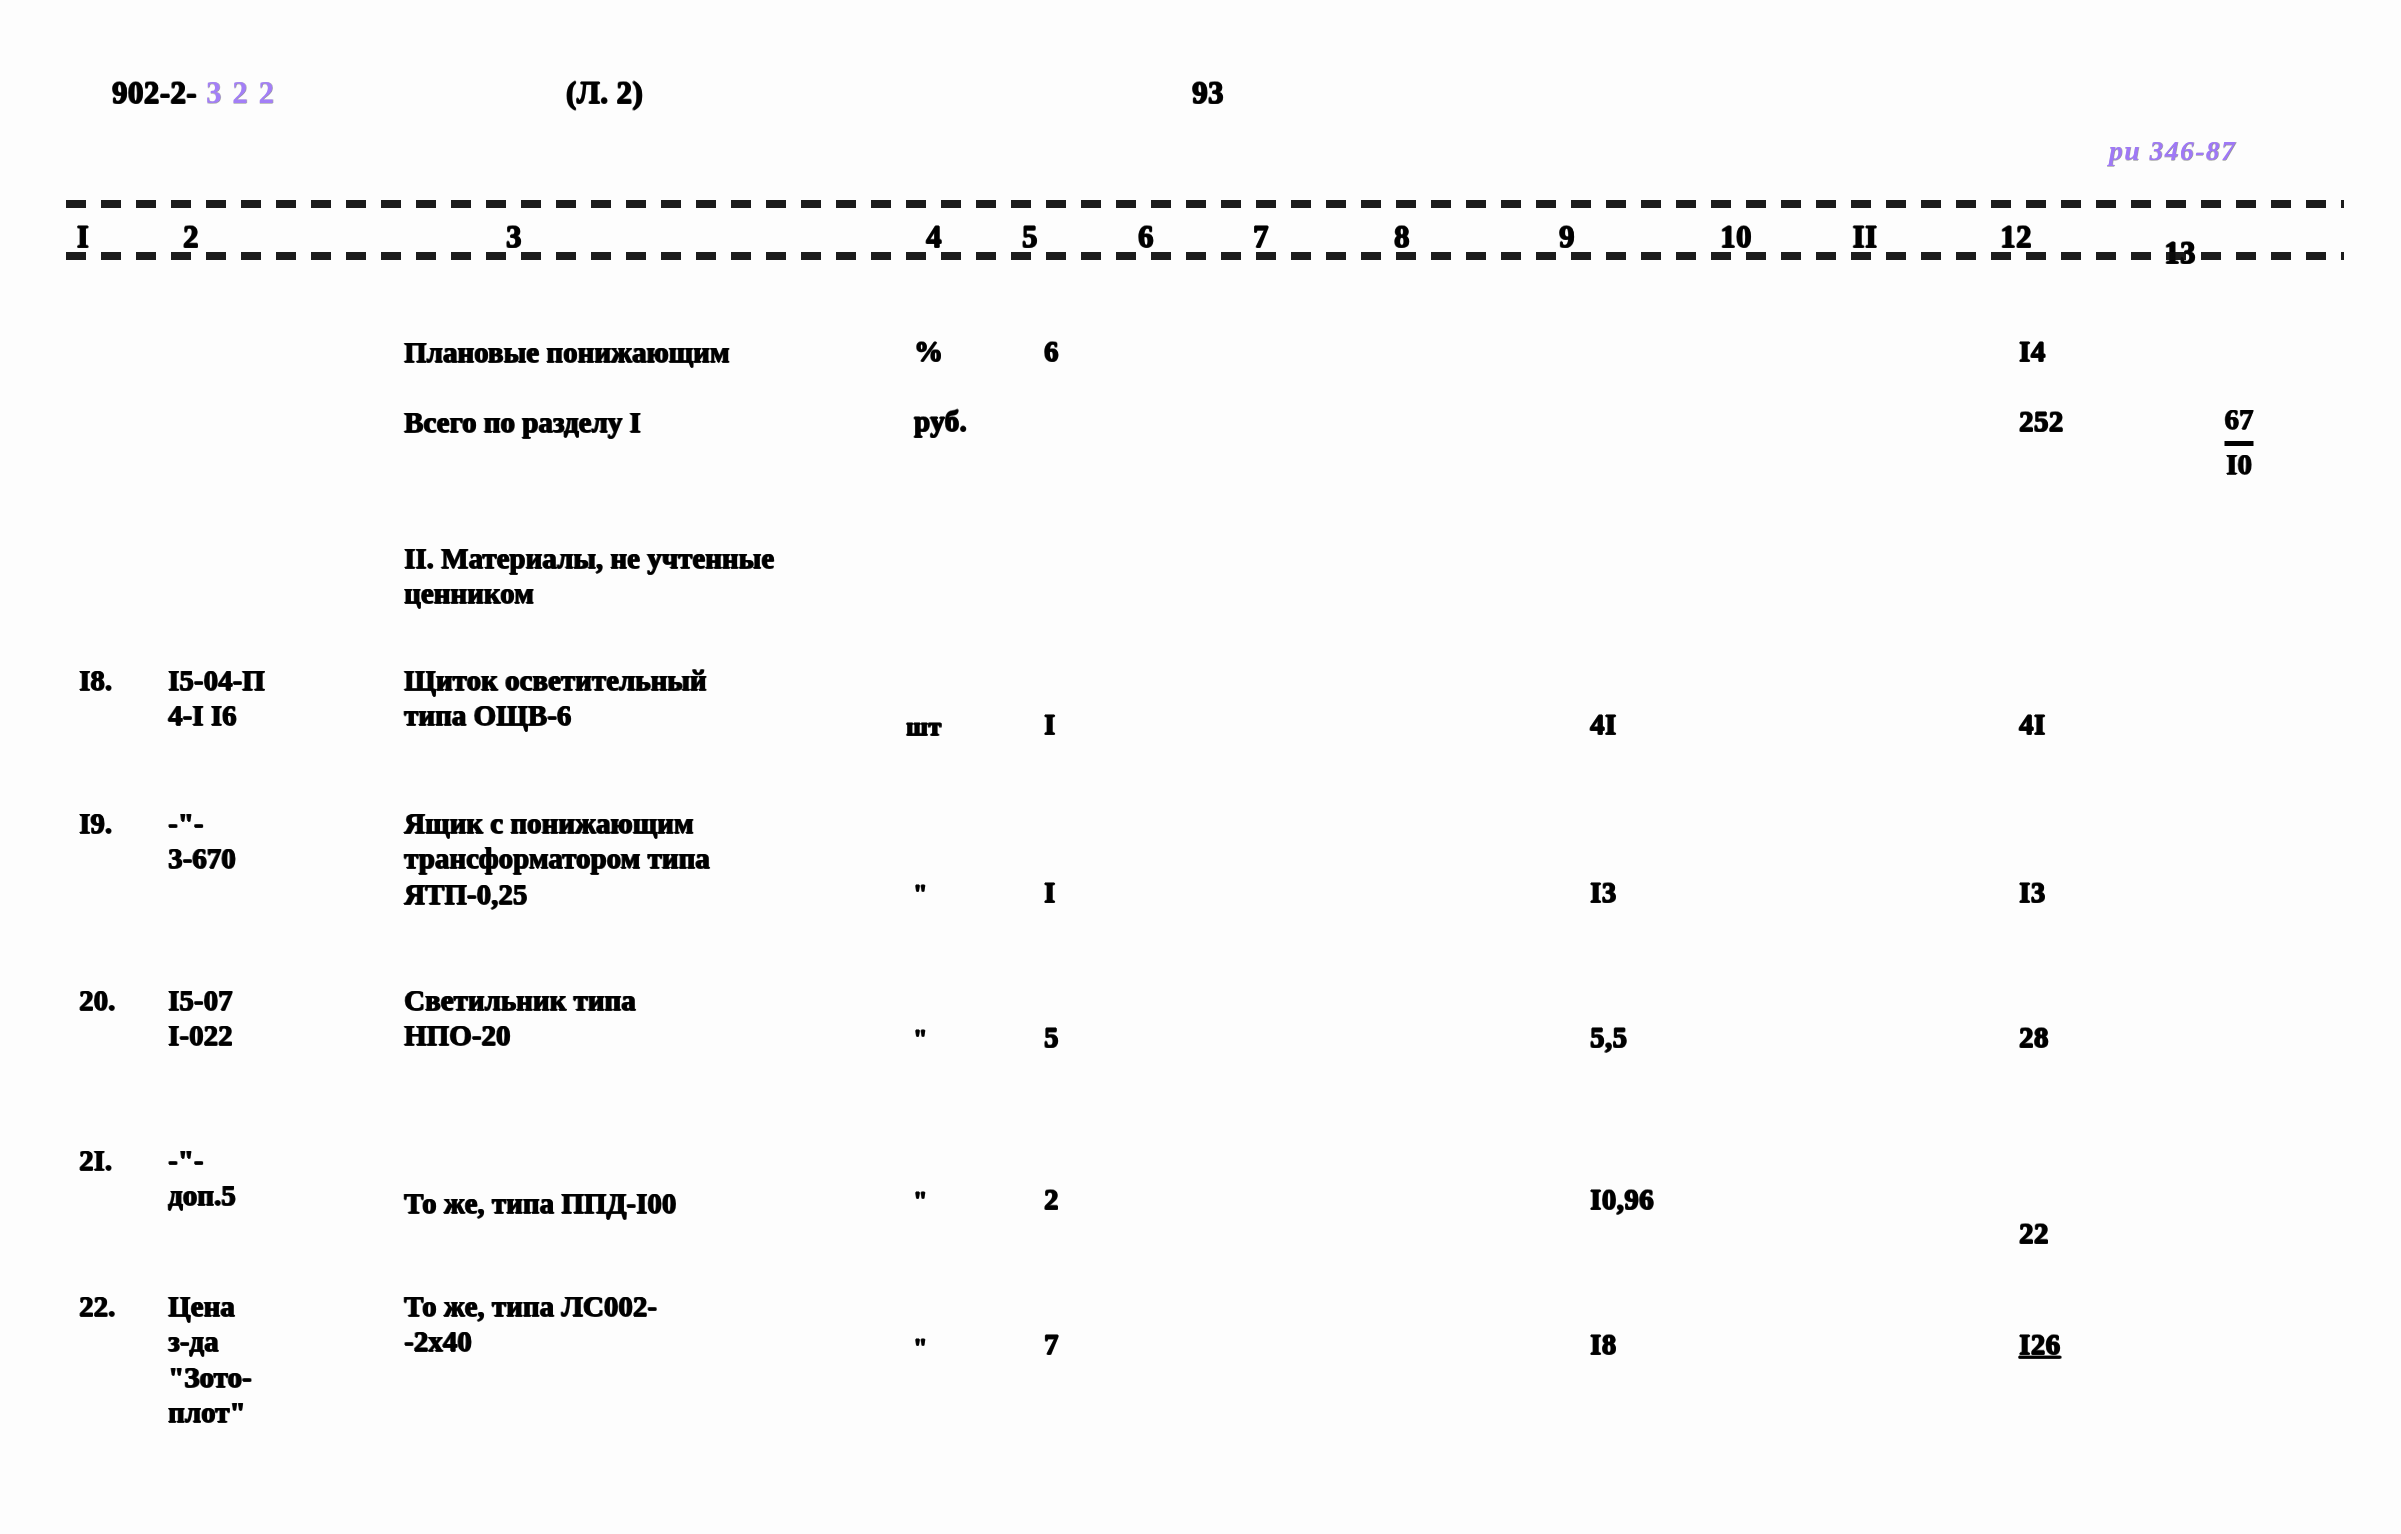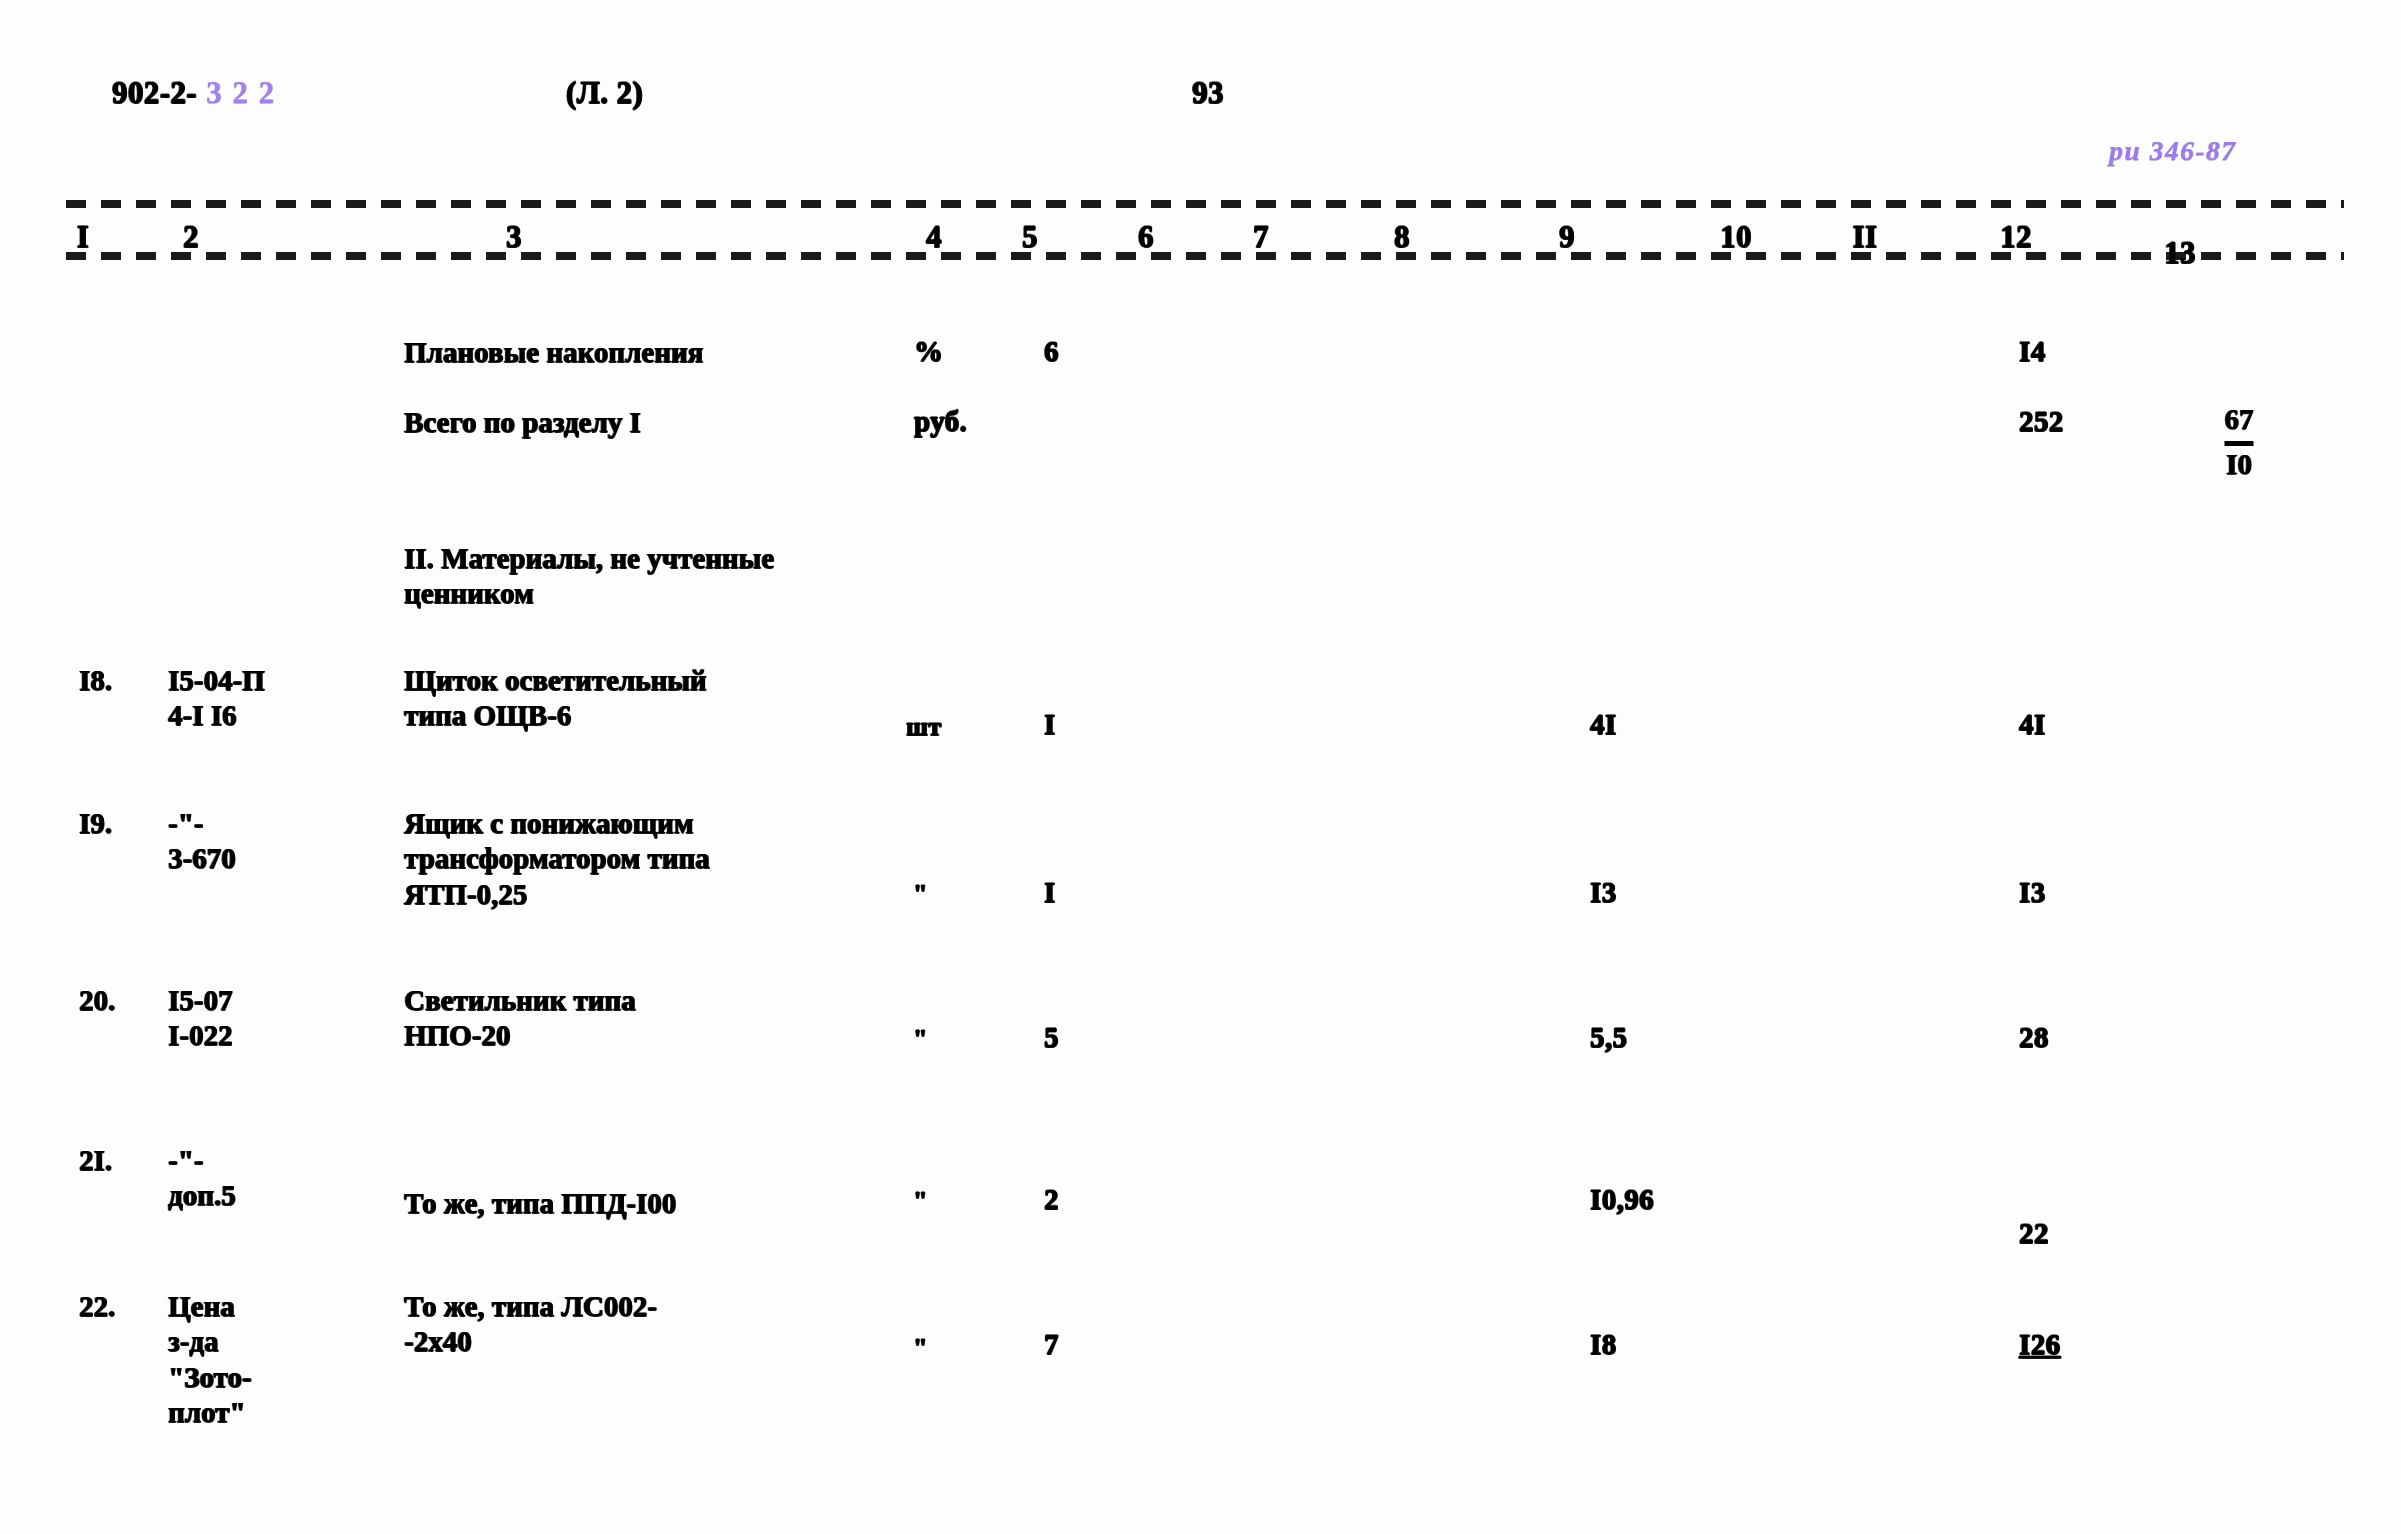--- a/index.html
+++ b/index.html
@@ -138,21 +138,21 @@
   <div class="t f40 c" style="left:1261px; top:220px;">7</div>
   <div class="t f40 c" style="left:1402px; top:220px;">8</div>
   <div class="t f40 c" style="left:1567px; top:220px;">9</div>
   <div class="t f40 c" style="left:1736px; top:220px;">10</div>
   <div class="t f40 c" style="left:1865px; top:220px;">II</div>
   <div class="t f40 c" style="left:2016px; top:220px;">12</div>
   <div class="t f40 c" style="left:2180px; top:236px;">13</div>
 
   <div class="dashrule" style="left:66px; top:252px; width:2278px;"></div>
 
-  <div class="blk" style="left:404px; top:335px;">Плановые накопления</div>
+  <div class="blk" style="left:404px; top:335px;">Плановые понижающим</div>
   <div class="t f38" style="left:914px; top:335px;">%</div>
   <div class="t f38" style="left:1044px; top:335px;">6</div>
   <div class="t f38" style="left:2019px; top:335px;">I4</div>
 
   <div class="blk" style="left:404px; top:405px;">Всего по разделу I</div>
   <div class="t f38" style="left:914px; top:405px;">руб.</div>
   <div class="t f38" style="left:2019px; top:405px;">252</div>
 
   <div class="frac" style="left:2239px; top:404px;">
     <span class="num">67</span>

